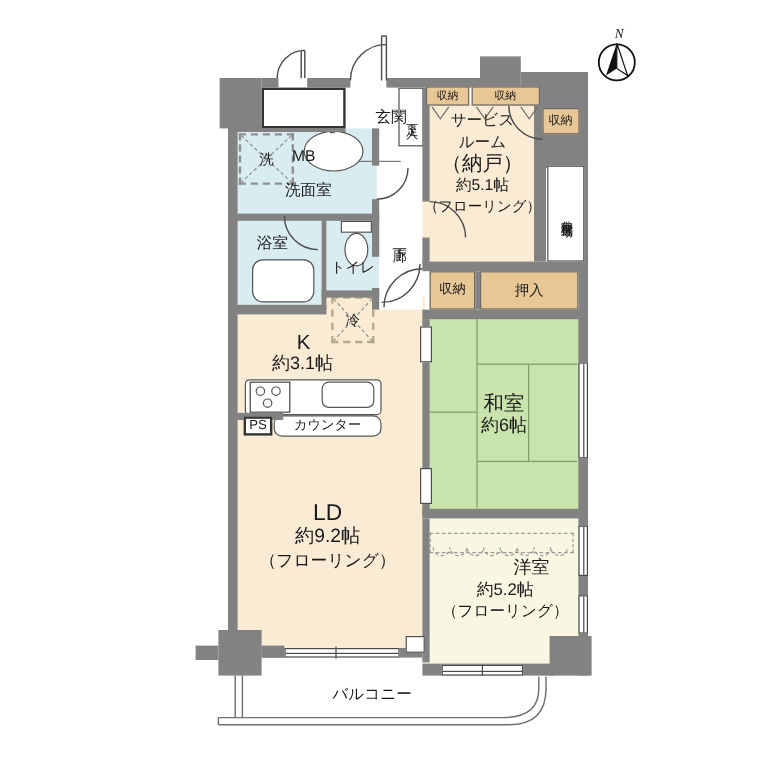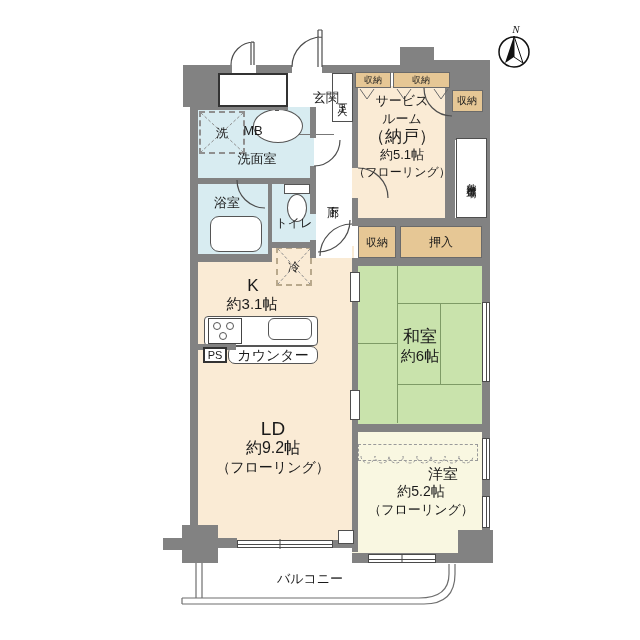--- a/index.html
+++ b/index.html
@@ -189,21 +189,21 @@
   <span class="lbl" style="left:402px;top:154px;font-size:13px;">約5.1帖</span>
   <span class="lbl" style="left:402px;top:172px;font-size:12px;">（フローリング）</span>
 
   <span class="lbl" style="left:377px;top:242px;font-size:11px;">収納</span>
   <span class="lbl" style="left:441px;top:242px;font-size:12px;">押入</span>
 
   <span class="lbl" style="left:294px;top:267px;font-size:12px;">冷</span>
   <span class="lbl" style="left:253px;top:285px;font-size:17px;">K</span>
   <span class="lbl" style="left:252px;top:303px;font-size:15px;">約3.1帖</span>
   <span class="lbl" style="left:215px;top:355px;font-size:11px;">PS</span>
-  <span class="lbl" style="left:273px;top:355px;font-size:14px;">カウンター</span>
+  <span class="lbl" style="left:273px;top:355px;font-size:11px;">カウンター</span>
 
   <span class="lbl" style="left:420px;top:336px;font-size:17px;">和室</span>
   <span class="lbl" style="left:420px;top:355px;font-size:15px;">約6帖</span>
 
   <span class="lbl" style="left:273px;top:428px;font-size:19px;">LD</span>
   <span class="lbl" style="left:273px;top:448px;font-size:16px;">約9.2帖</span>
   <span class="lbl" style="left:273px;top:467px;font-size:14px;">（フローリング）</span>
 
   <span class="lbl" style="left:443px;top:473px;font-size:15px;">洋室</span>
   <span class="lbl" style="left:421px;top:491px;font-size:14px;">約5.2帖</span>

